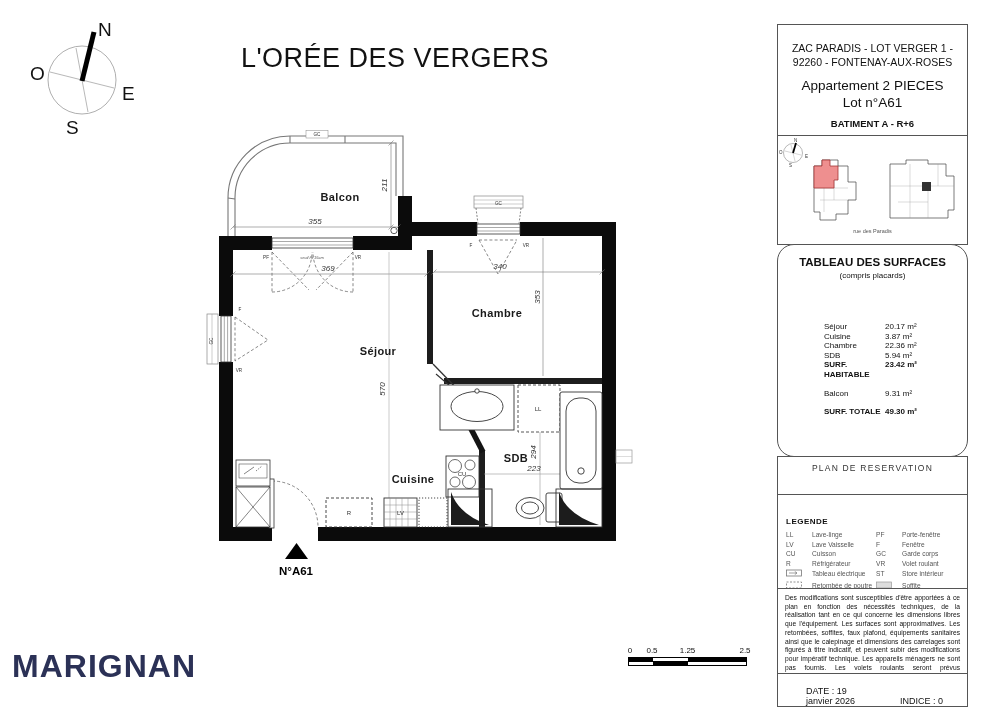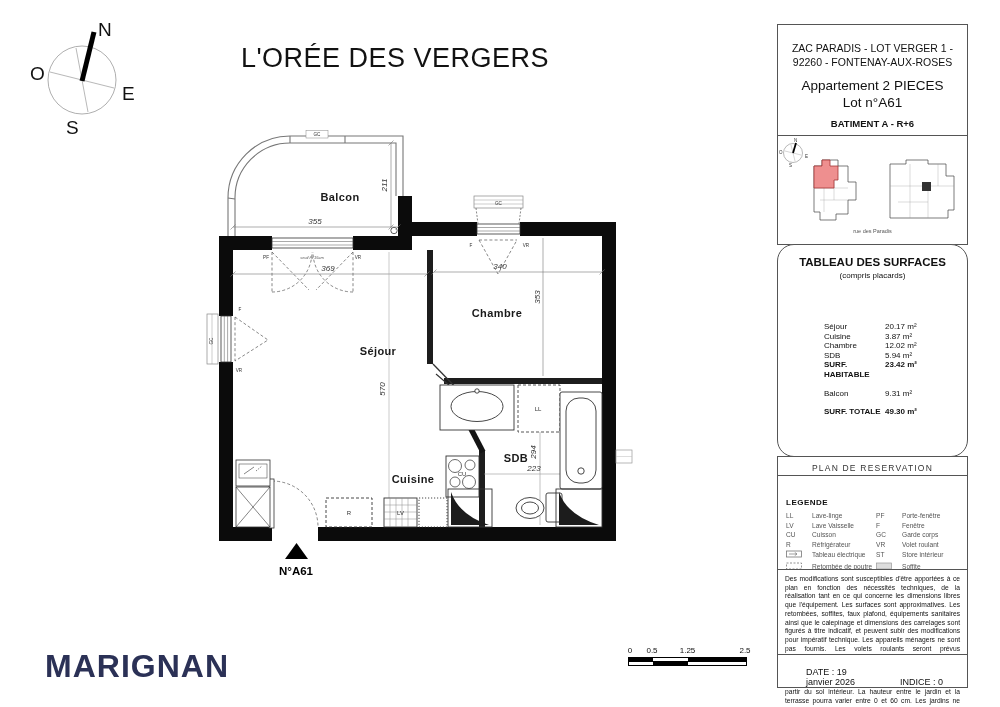--- a/index.html
+++ b/index.html
@@ -22,33 +22,33 @@
                 font-size:5.5px;color:#555;}
   .boxC{height:213px;border-radius:17px;}
   .surf-title{font-size:11.5px;font-weight:bold;text-align:center;margin-top:11px;}
   .surf-sub{font-size:8px;text-align:center;margin-top:3px;}
   .surf-rows{margin-top:42px;padding:0 28px 0 46px;font-size:8px;}
   .srow{display:flex;line-height:9.6px;}
   .srow .lbl{flex:1;}
   .srow .val{width:54px;}
   .srow.bold{font-weight:bold;}
   .srow.gap{margin-top:9px;}
-  .boxD{height:20px;text-align:center;font-size:8.5px;letter-spacing:1.2px;color:#333;
+  .boxD{height:39px;text-align:center;font-size:8.5px;letter-spacing:1.2px;color:#333;
         padding-top:6px;}
   .boxE{height:95px;padding:22px 8px;}
   .leg-title{font-size:8px;font-weight:bold;letter-spacing:.5px;}
   .leg-grid{display:grid;grid-template-columns:26px 64px 26px 1fr;margin-top:5px;
             font-size:6.6px;color:#555;row-gap:2.6px;align-items:center;}
   .boxF{height:86px;padding:5px 7px;}
   .boxF p{margin:0;font-size:6.7px;line-height:1.3;text-align:justify;}
   .boxG{height:34px;display:flex;align-items:flex-end;font-size:9px;gap:35px;}
   .boxG .date{padding-left:28px;flex:1;}
   .boxG .indice{padding-right:24px;}
   
-  .logo{left:45px;top:648px;font-size:32px;font-weight:bold;color:#2b3156;letter-spacing:1px;}
+  .logo{left:12px;top:648px;font-size:32px;font-weight:bold;color:#2b3156;letter-spacing:1px;}
   .scalebar{left:628px;top:646px;width:119px;font-size:8px;}
   .sb-labels{position:relative;height:11px;}
   .sb-labels span{position:absolute;transform:translateX(-50%);}
   .sb-row{display:flex;height:4.5px;border:.8px solid #000;box-sizing:border-box;}
   .sb-row+.sb-row{border-top:none;}
   .sb-row div{height:100%;}
   
   .room-lb{font-family:"Liberation Sans",sans-serif;font-weight:bold;font-size:11px;fill:#1a1a1a;letter-spacing:.4px;}
   .dim-lb{font-family:"Liberation Sans",sans-serif;font-style:italic;font-size:8px;fill:#333;}
   .tag-lb{font-family:"Liberation Sans",sans-serif;font-size:4.6px;fill:#333;}
@@ -302,21 +302,21 @@
         <div class="srow">
             <span class="lbl">Séjour</span>
             <span class="val">20.17 m²</span>
           </div>
         <div class="srow">
             <span class="lbl">Cuisine</span>
             <span class="val">3.87 m²</span>
           </div>
         <div class="srow">
             <span class="lbl">Chambre</span>
-            <span class="val">12.02 m²</span>
+            <span class="val">22.36 m²</span>
           </div>
         <div class="srow">
             <span class="lbl">SDB</span>
             <span class="val">5.94 m²</span>
           </div>
         <div class="srow bold">
             <span class="lbl">SURF. HABITABLE</span>
             <span class="val">23.42 m²</span>
           </div>
         <div class="srow gap">

